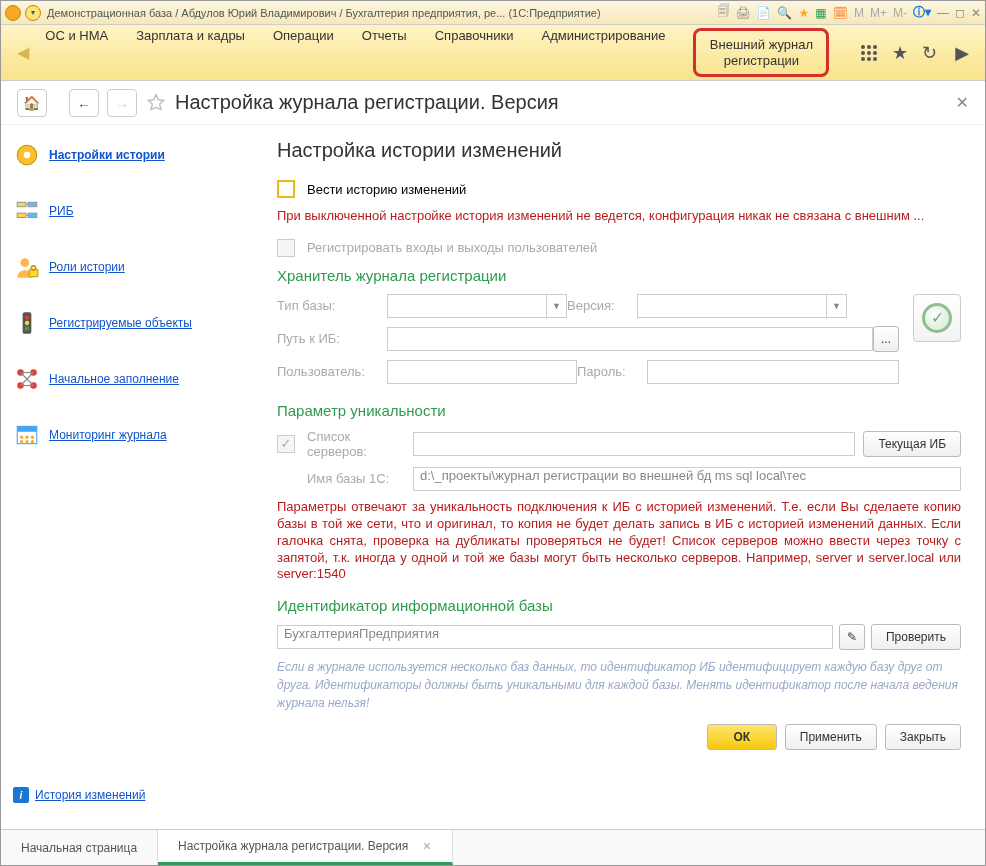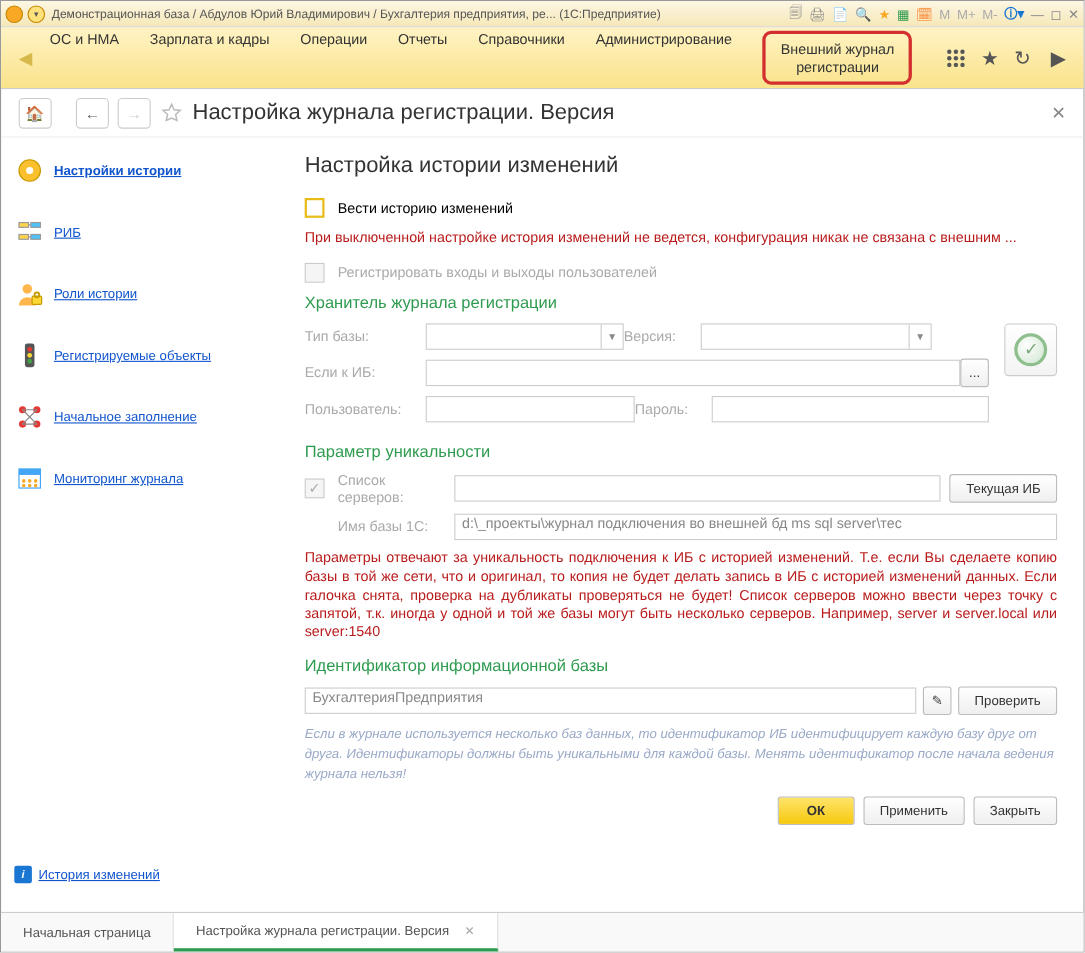--- a/index.html
+++ b/index.html
@@ -243,21 +243,21 @@
                 <div style="flex:1"></div>
                 <div class="dd-btn">▼</div>
               </div>
             <div class="field-label" style="width:70px">Версия:</div>
             <div class="sel" style="width:210px">
                 <div style="flex:1"></div>
                 <div class="dd-btn">▼</div>
               </div>
           </div>
           <div class="field-row">
-            <div class="field-label">Если к ИБ:</div>
+            <div class="field-label">Путь к ИБ:</div>
             <div class="txt" style="flex:1"></div>
             <button class="btn small">...</button>
           </div>
           <div class="field-row">
             <div class="field-label">Пользователь:</div>
             <div class="txt" style="width:190px"></div>
             <div class="field-label" style="width:70px">Пароль:</div>
             <div class="txt" style="flex:1"></div>
           </div>
         </div>
@@ -272,21 +272,21 @@
             <div class="chk dis checked"></div>
           </div>
         <div class="field-label" style="width:110px;text-align:left;padding-left:4px">Список серверов:</div>
         <div class="txt" style="flex:1"></div>
         <div style="width:8px"></div>
         <button class="btn">Текущая ИБ</button>
       </div>
       <div class="field-row">
         <div style="width:26px"></div>
         <div class="field-label" style="width:110px;text-align:left;padding-left:4px">Имя базы 1С:</div>
-        <div class="txt" style="flex:1;color:#888">d:\_проекты\журнал подключения во внешней бд ms sql server\тес</div>
+        <div class="txt" style="flex:1;color:#888">d:\_проекты\журнал регистрации во внешней бд ms sql local\тес</div>
       </div>
       <div class="bluetext" style="text-align:justify;">Параметры отвечают за уникальность подключения к ИБ с историей изменений. Т.е. если Вы сделаете копию базы в той же сети, что и оригинал, то копия не будет делать запись в ИБ с историей изменений данных. Если галочка снята, проверка на дубликаты проверяться не будет! Список серверов можно ввести через точку с запятой, т.к. иногда у одной и той же базы могут быть несколько серверов. Например, server и server.local или server:1540</div>
 
       <div class="section-title">Идентификатор информационной базы</div>
       <div class="field-row">
         <div class="txt" style="flex:1;color:#888">БухгалтерияПредприятия</div>
         <div style="width:6px"></div>
         <button class="btn small">✎</button>
         <div style="width:6px"></div>
         <button class="btn">Проверить</button>

